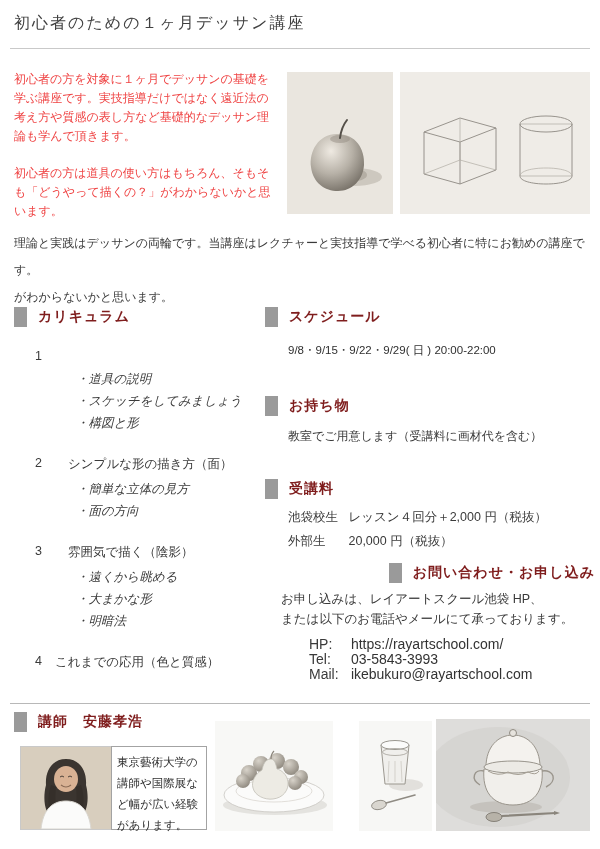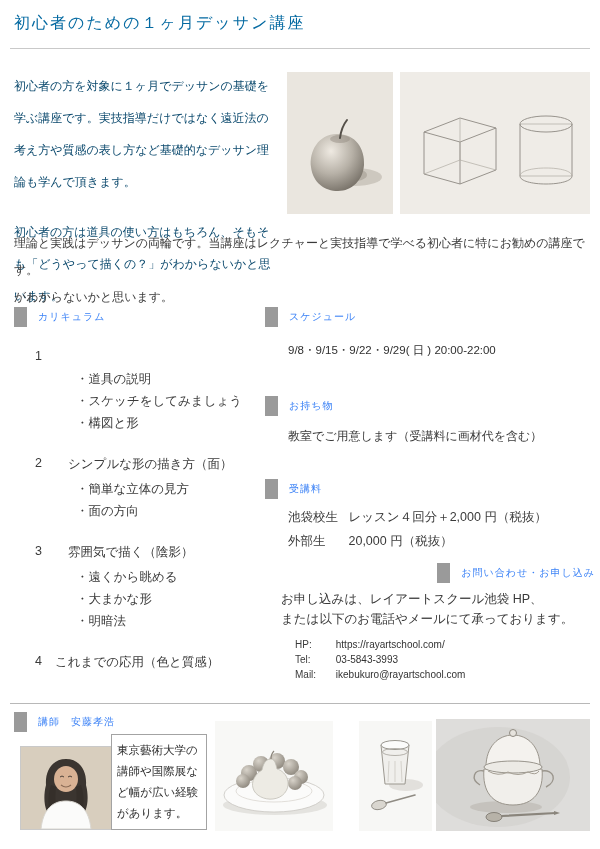--- a/index.html
+++ b/index.html
@@ -4,65 +4,65 @@
 <style>
   * { margin:0; padding:0; box-sizing:border-box; }
   html,body { background:#ffffff; }
   body {
     width:600px; height:849px; position:relative; overflow:hidden;
     font-family:"Liberation Sans","DejaVu Sans",sans-serif;
     color:#333333;
   }
   .title {
     position:absolute; left:14px; top:13px;
-    font-size:16px; font-weight:500; letter-spacing:2px; color:#0369a1;
+    font-size:16px; font-weight:500; letter-spacing:2px; color:#404040;
   }
   .title-rule { position:absolute; left:10px; right:10px; top:48px; border-top:1px solid #c9c9c9; }
 
   .intro-row { position:absolute; left:14px; top:70px; width:576px; display:flex; }
-  .intro-text { width:264px; font-size:12px; line-height:32px; margin-right:9px; color:#0c4a6e; }
+  .intro-text { width:264px; font-size:12px; line-height:19px; margin-right:9px; color:#ef4444; }
   .intro-text p + p { margin-top:18px; }
   .drawing { margin-top:2px; overflow:hidden; }
   .drawing svg { display:block; }
   .apple-box { width:106px; height:142px; margin-right:7px; }
   .cube-box  { width:190px; height:142px; }
 
   .lead { position:absolute; left:14px; top:230px; width:576px; font-size:12px; line-height:27px; color:#3a3a3a; }
 
   .section-head { display:flex; align-items:center; height:20px; }
   .sq { width:13px; height:20px; background:#9a9a9a; margin-right:11px; flex:none; }
-  .section-label { font-size:10px; font-weight:normal; color:#3b82f6; letter-spacing:1px; }
+  .section-label { font-size:14px; font-weight:bold; color:#7f1d1d; letter-spacing:1px; }
 
   .col-left  { position:absolute; left:14px;  top:307px; width:246px; font-size:12.5px; color:#3a3a3a; }
   .col-right { position:absolute; left:265px; top:307px; width:330px; color:#3a3a3a; }
 
   .cur-item { margin-top:22px; }
   .cur-line { display:flex; margin-left:21px; margin-bottom:5px; }
   .cur-num  { width:33px; flex:none; }
   .cur-item.tight .cur-num { width:20px; }
-  .cur-sub  { margin-left:62px; line-height:22px; }
+  .cur-sub  { margin-left:62px; line-height:22px;font-style:italic; }
 
   .r-body { padding-left:23px; }
   .sched-dates { margin-top:16px; font-size:11.5px; color:#2f2f2f; }
   .head-gap-1 { margin-top:38px; }
   .belong-note { margin-top:12px; font-size:12px; }
   .head-gap-2 { margin-top:34px; }
   .fee-rows { margin-top:6px; font-size:12.5px; line-height:24px; }
   .fee-label { display:inline-block; width:57px; }
   .head-gap-3 { margin-top:10px;justify-content:flex-end; }
   .contact-body { margin-top:6px; margin-left:16px; font-size:12.5px; line-height:20px; }
-  .contact-rows { margin-top:8px; margin-left:30px; font-size:10px; line-height:15px; }
+  .contact-rows { margin-top:8px; margin-left:44px; font-size:14px; line-height:15px; }
   .contact-label { display:inline-block; width:38px; }
   .contact-value { color:#333; }
 
   .bottom-rule { position:absolute; left:10px; right:10px; top:703px; border-top:1px solid #b8b8b8; }
   .inst-head { position:absolute; left:14px; top:712px; }
   .inst-card {
     position:absolute; left:20px; top:746px; width:187px; height:84px;
-    border:1px solid #c9c9c9; display:flex; background:#0369a1;align-items:flex-end;
+    border:1px solid #c9c9c9; display:flex; background:#0369a1;
   }
   .inst-photo { width:90px; height:100%; flex:none; overflow:hidden; }
   .inst-photo svg { display:block; }
   .inst-bio {
     flex:1; border:1px solid #a3a3a3; margin:-1px -1px -1px 0;
     padding:5px 5px; font-size:11.5px; line-height:21px; background:#fff; color:#2f2f2f;
   }
   .img-fruit { position:absolute; left:215px; top:719px; width:118px; height:110px; }
   .img-glass { position:absolute; left:359px; top:719px; width:73px;  height:110px; }
   .img-pot   { position:absolute; left:436px; top:717px; width:154px; height:112px; }

